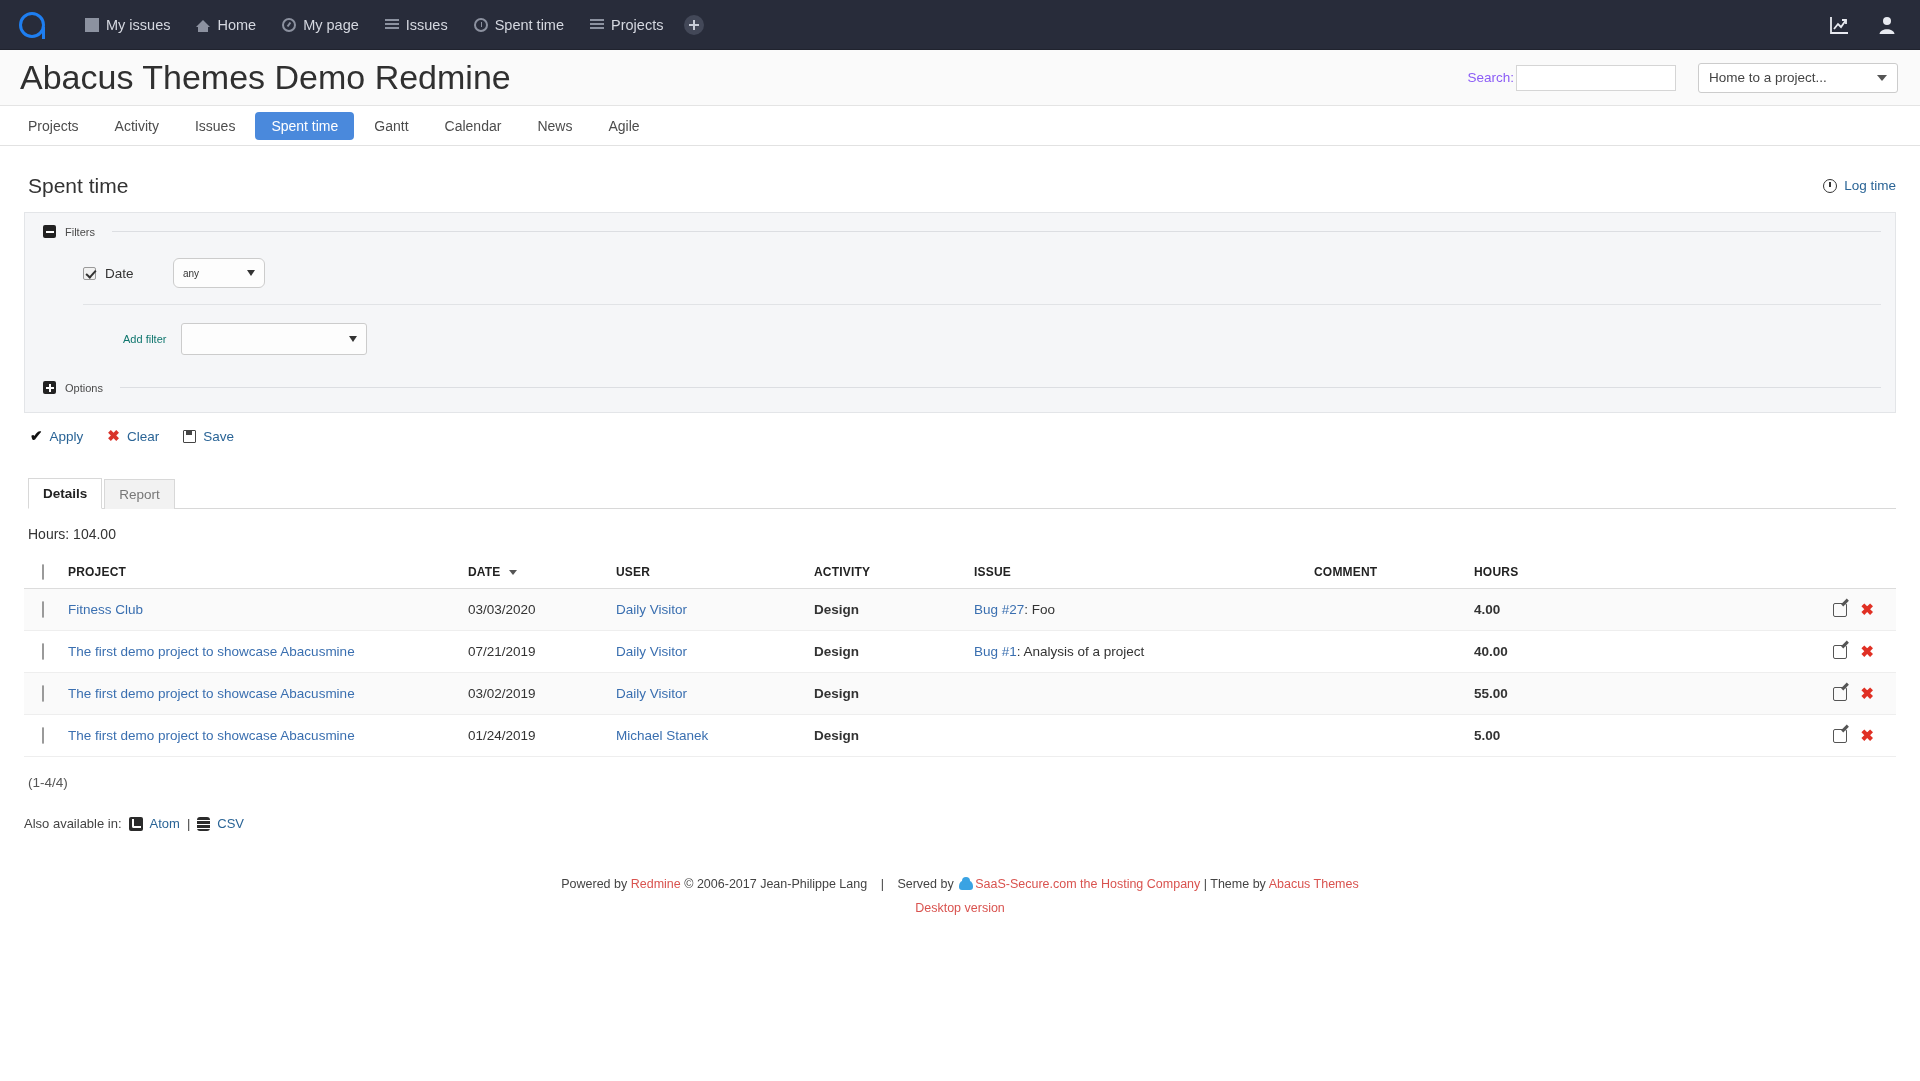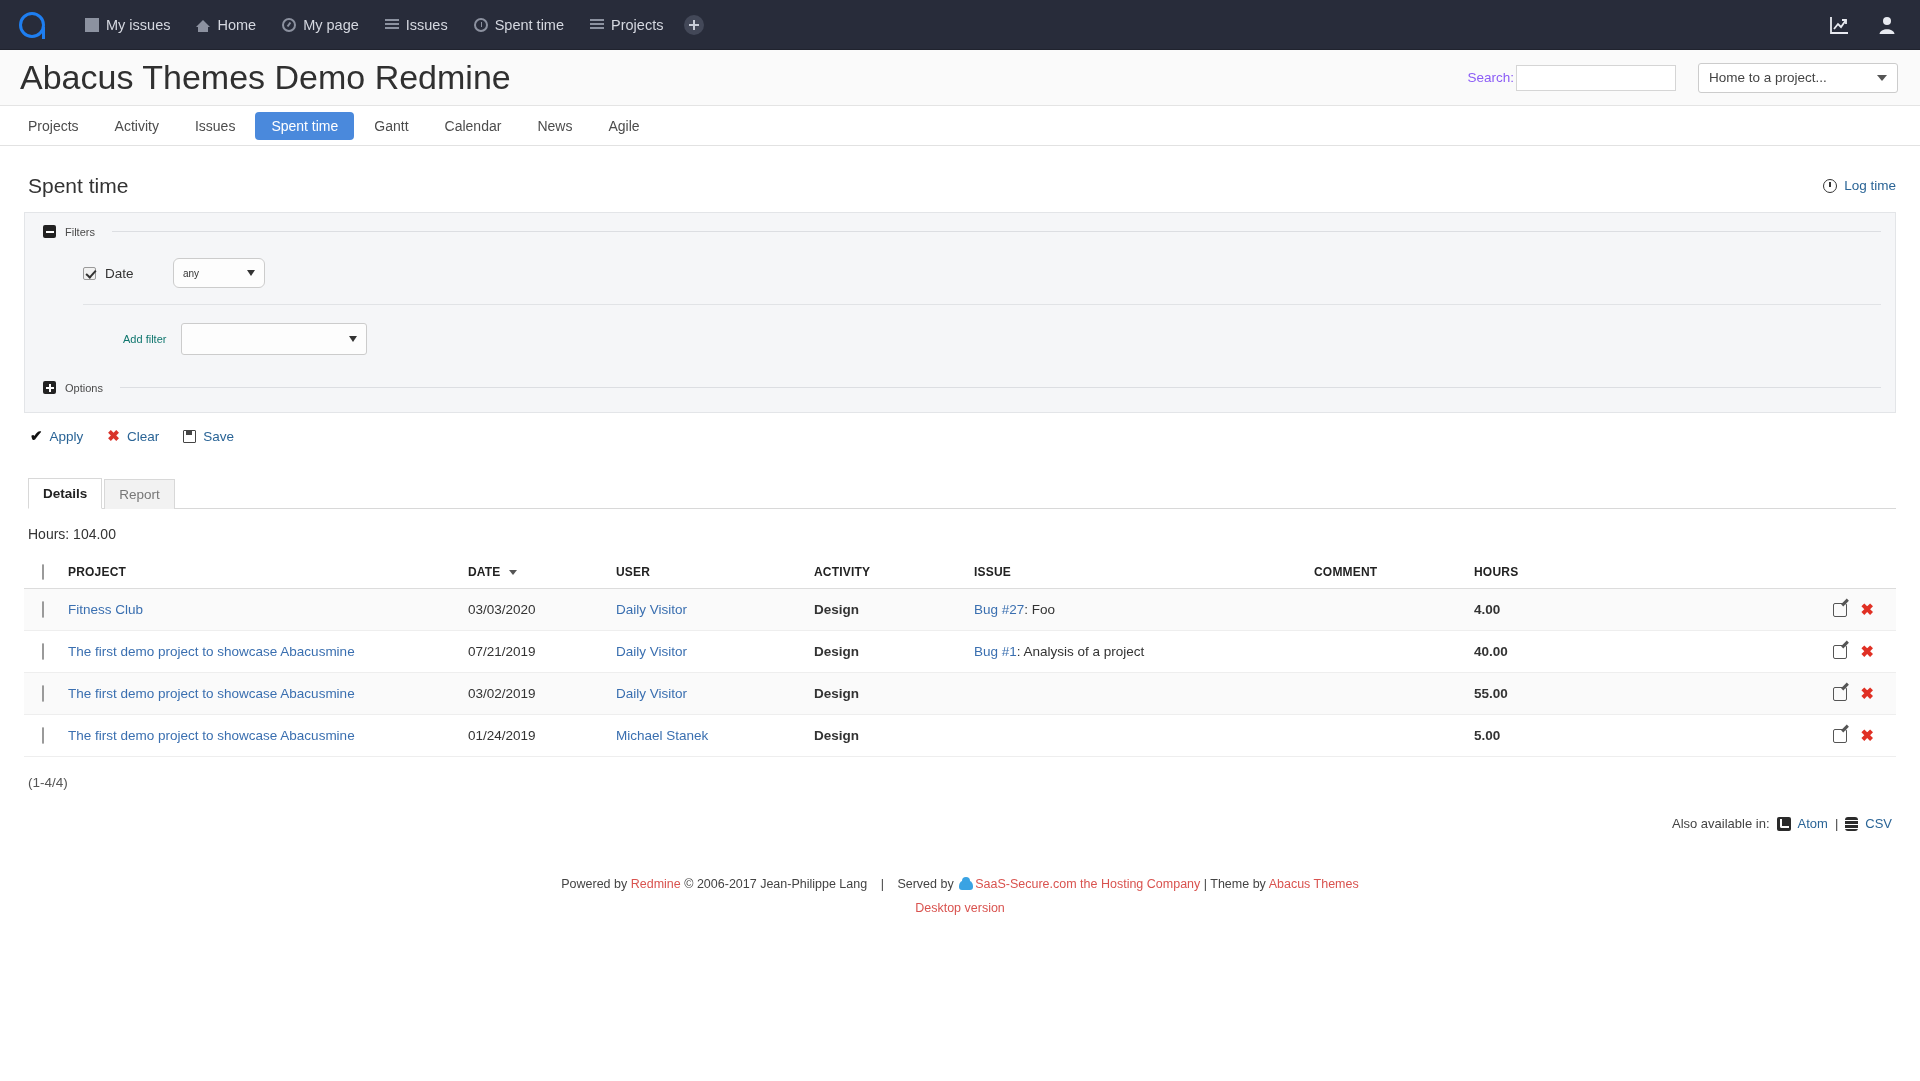--- a/index.html
+++ b/index.html
@@ -244,21 +244,21 @@
     position:relative; margin-right:14px; cursor:pointer; vertical-align:middle;
   }
   .edit-ico::after{
     content:"";position:absolute;right:-3px;top:-3px;width:8px;height:3px;background:#555;transform:rotate(-45deg);
   }
   .del-ico { color:#e03024; font-weight:bold; font-size:16px; cursor:pointer; vertical-align:middle; }
 
   .pager { font-size:13.5px; color:#555; margin: 18px 0 0 4px; }
 
   .otherformats {
-    display:flex; align-items:center; justify-content:flex-end;
+    display:flex; align-items:center; 
     gap:7px; font-size:13px; color:#444; margin-top: 26px; padding-right: 4px;
   }
   .otherformats a { color:#2a6496; text-decoration:none; }
   .rss-ico {
     width:14px;height:14px;background:#2b2b2b;border-radius:2px;position:relative;
   }
   .rss-ico::after{
     content:"";position:absolute;left:3px;bottom:3px;width:7px;height:7px;
     border-left:2px solid #fff;border-bottom:2px solid #fff;border-radius:0 0 0 2px;
   }

